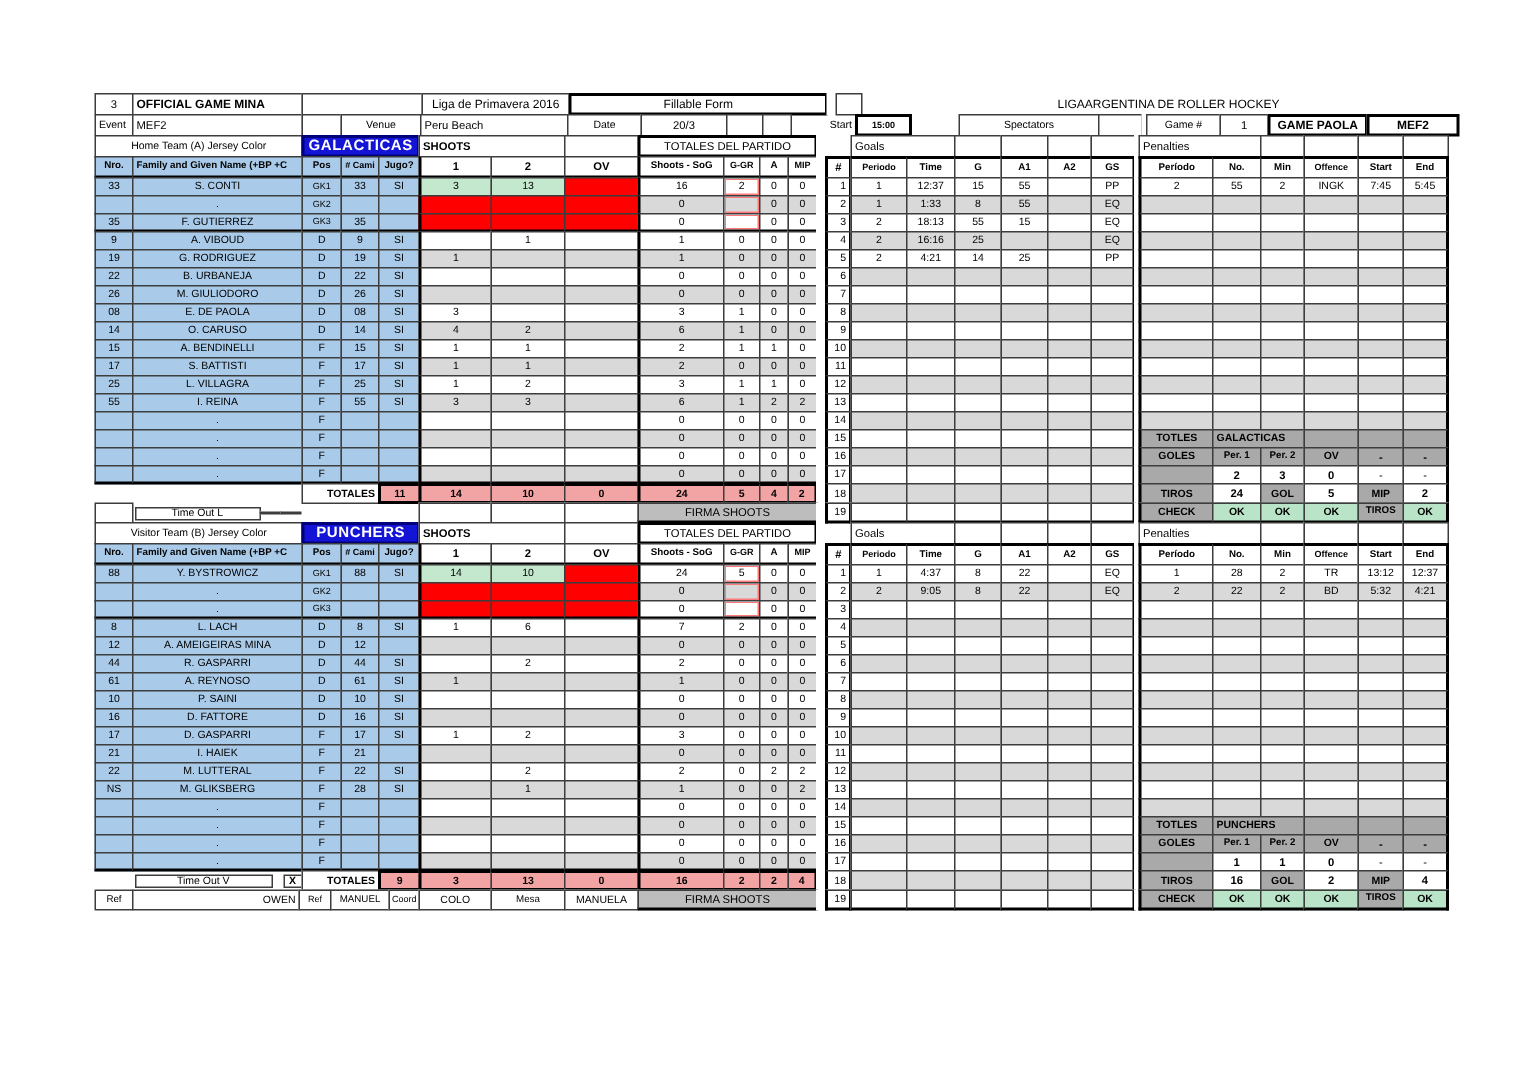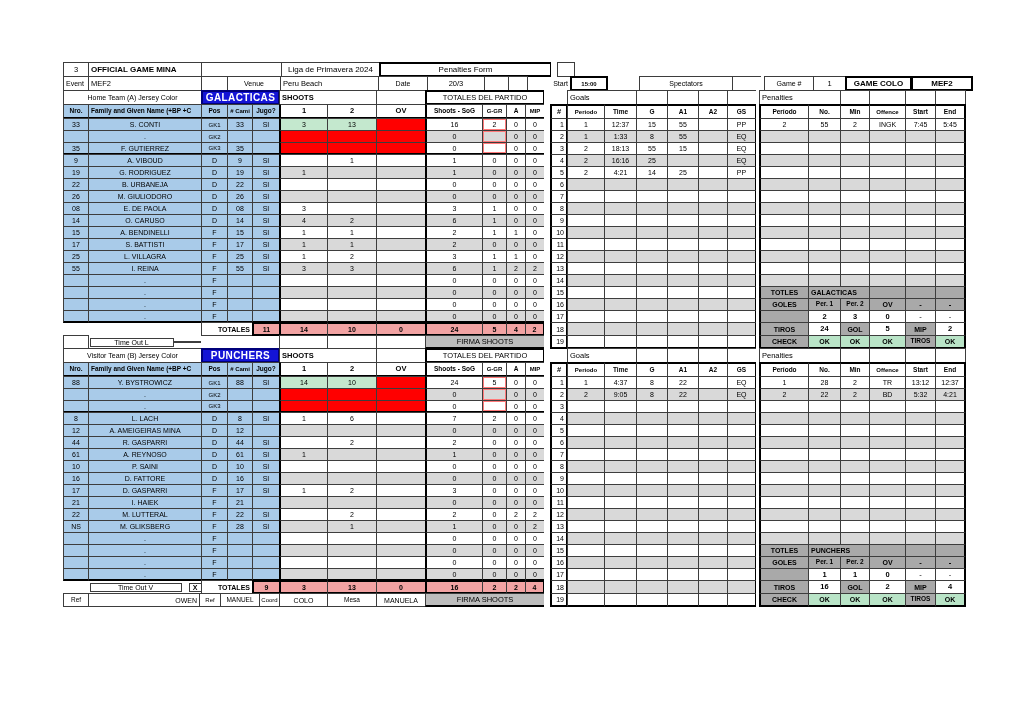--- a/index.html
+++ b/index.html
@@ -38,45 +38,46 @@
 </style>
 </head>
 <body>
 
 <div class="sheet">
 
   <div class="row h15">
     <div class="c" style="width:26px">3</div>
     <div class="c left b" style="width:114px;font-size:8px">OFFICIAL GAME MINA</div>
     <div class="c" style="width:81px"></div>
-    <div class="c" style="width:99px;font-size:8px">Liga de Primavera 2024</div>
-    <div class="c box2" style="width:173px;font-size:8px">Penalties Form</div>
+    <div class="c" style="width:99px;font-size:8px">Liga de Primavera 2016</div>
+    <div class="c box2" style="width:173px;font-size:8px">Fillable Form</div>
     <div class="gapc" style="width:6px"></div>
     <div class="c" style="width:18px"></div>
+    <div class="c plain" style="width:410px;font-size:8px">LIGAARGENTINA DE ROLLER HOCKEY</div>
   </div>
 
   <div class="row h15">
     <div class="c left f7" style="width:26px">Event</div>
     <div class="c left" style="width:114px">MEF2</div>
     <div class="c" style="width:27px"></div>
     <div class="c f7" style="width:54px">Venue</div>
     <div class="c left" style="width:99px">Peru Beach</div>
     <div class="c f7" style="width:50px">Date</div>
     <div class="c" style="width:58px">20/3</div>
     <div class="c" style="width:25px"></div>
     <div class="c" style="width:20px"></div>
     <div class="c plain right f7" style="width:44px">Start</div>
     <div class="c box2 b" style="width:38px;font-size:6px">15:00</div>
     <div class="c plain" style="width:33px"></div>
     <div class="c f7" style="width:94px">Spectators</div>
     <div class="c" style="width:30px"></div>
     <div class="gapc" style="width:3px"></div>
     <div class="c f7" style="width:50px">Game #</div>
     <div class="c" style="width:33px">1</div>
-    <div class="c box2 b" style="width:67px;font-size:8px">GAME COLO</div>
+    <div class="c box2 b" style="width:67px;font-size:8px">GAME PAOLA</div>
     <div class="c box2 b" style="width:62px;font-size:8px">MEF2</div>
   </div>
 
   <div id="home-section">
       <div class="row h15">
         <div class="c f7" style="width: 139px;">Home Team (A) Jersey Color</div>
         <div class="c teamname" style="width: 79px;">GALACTICAS</div>
         <div class="c left b f8" style="width: 98px;">SHOOTS</div>
         <div class="c " style="width: 50px;"></div>
         <div class="c box2 f8" style="width: 120px;">TOTALES DEL PARTIDO</div>

